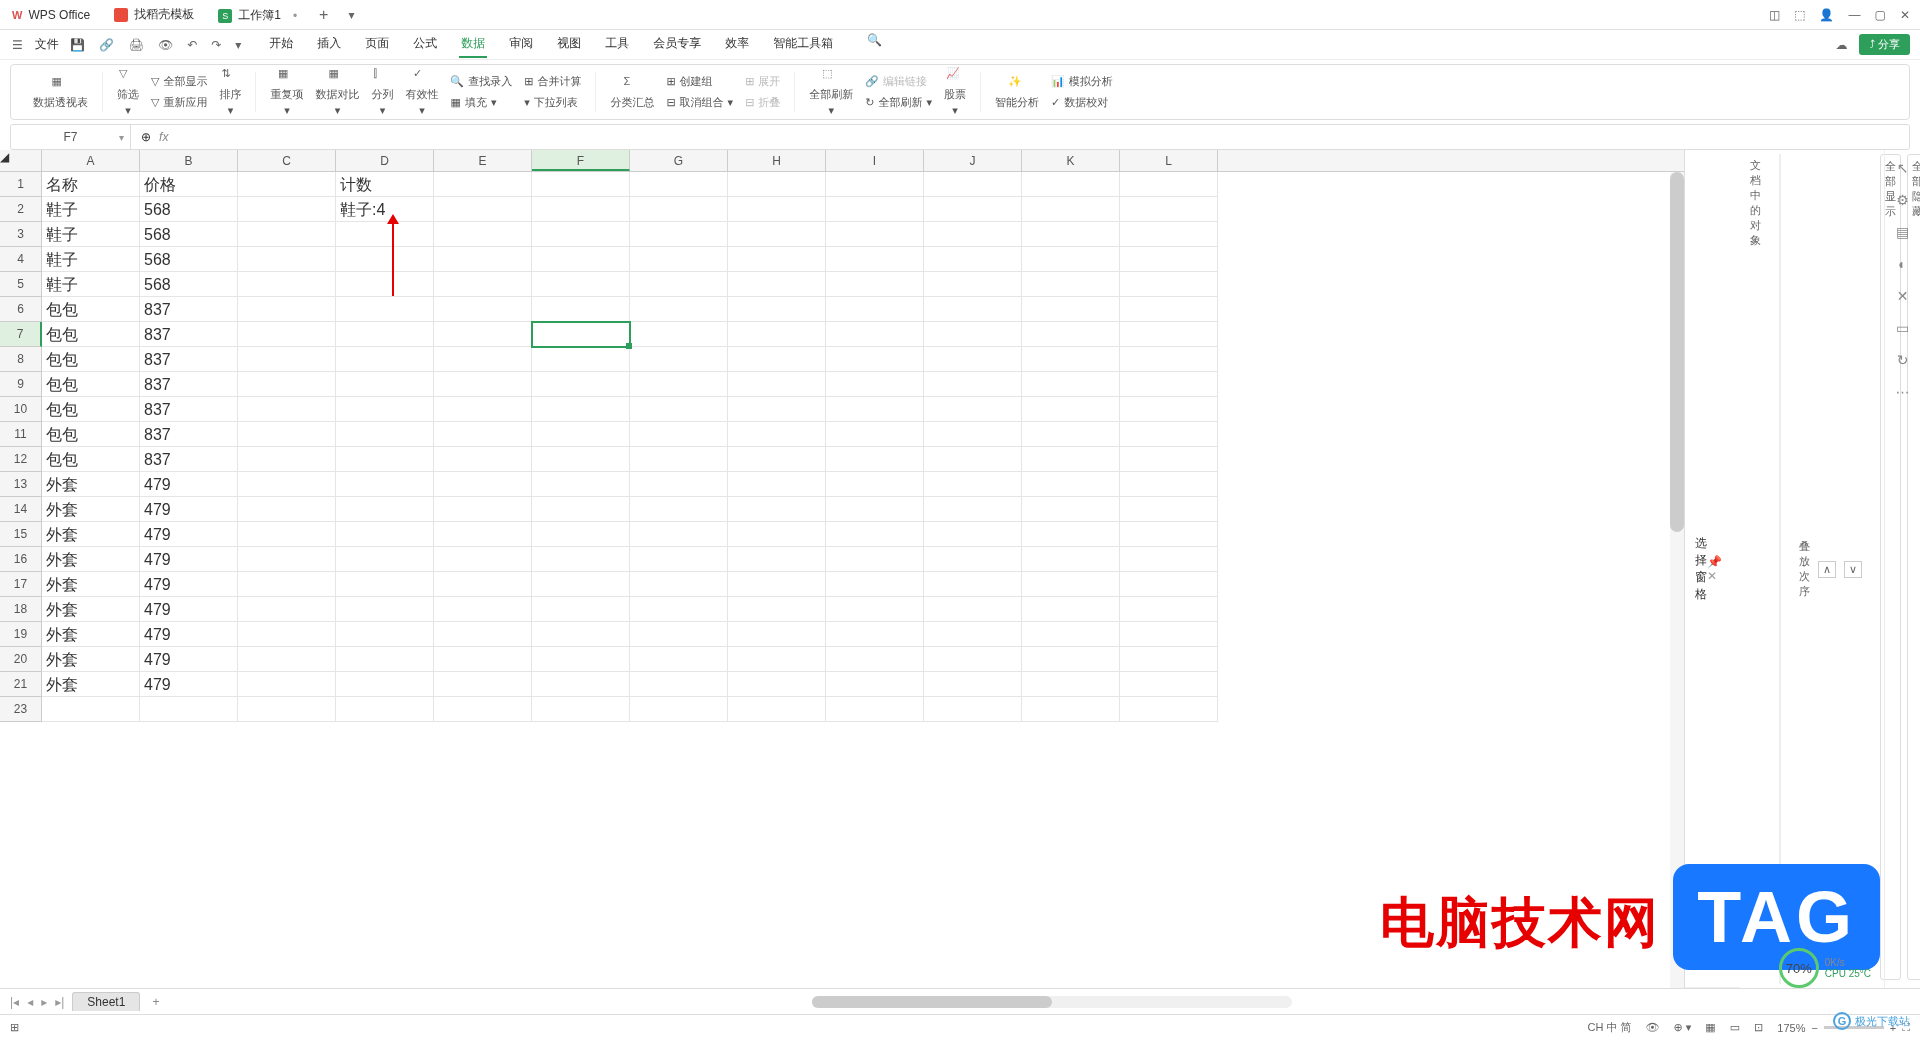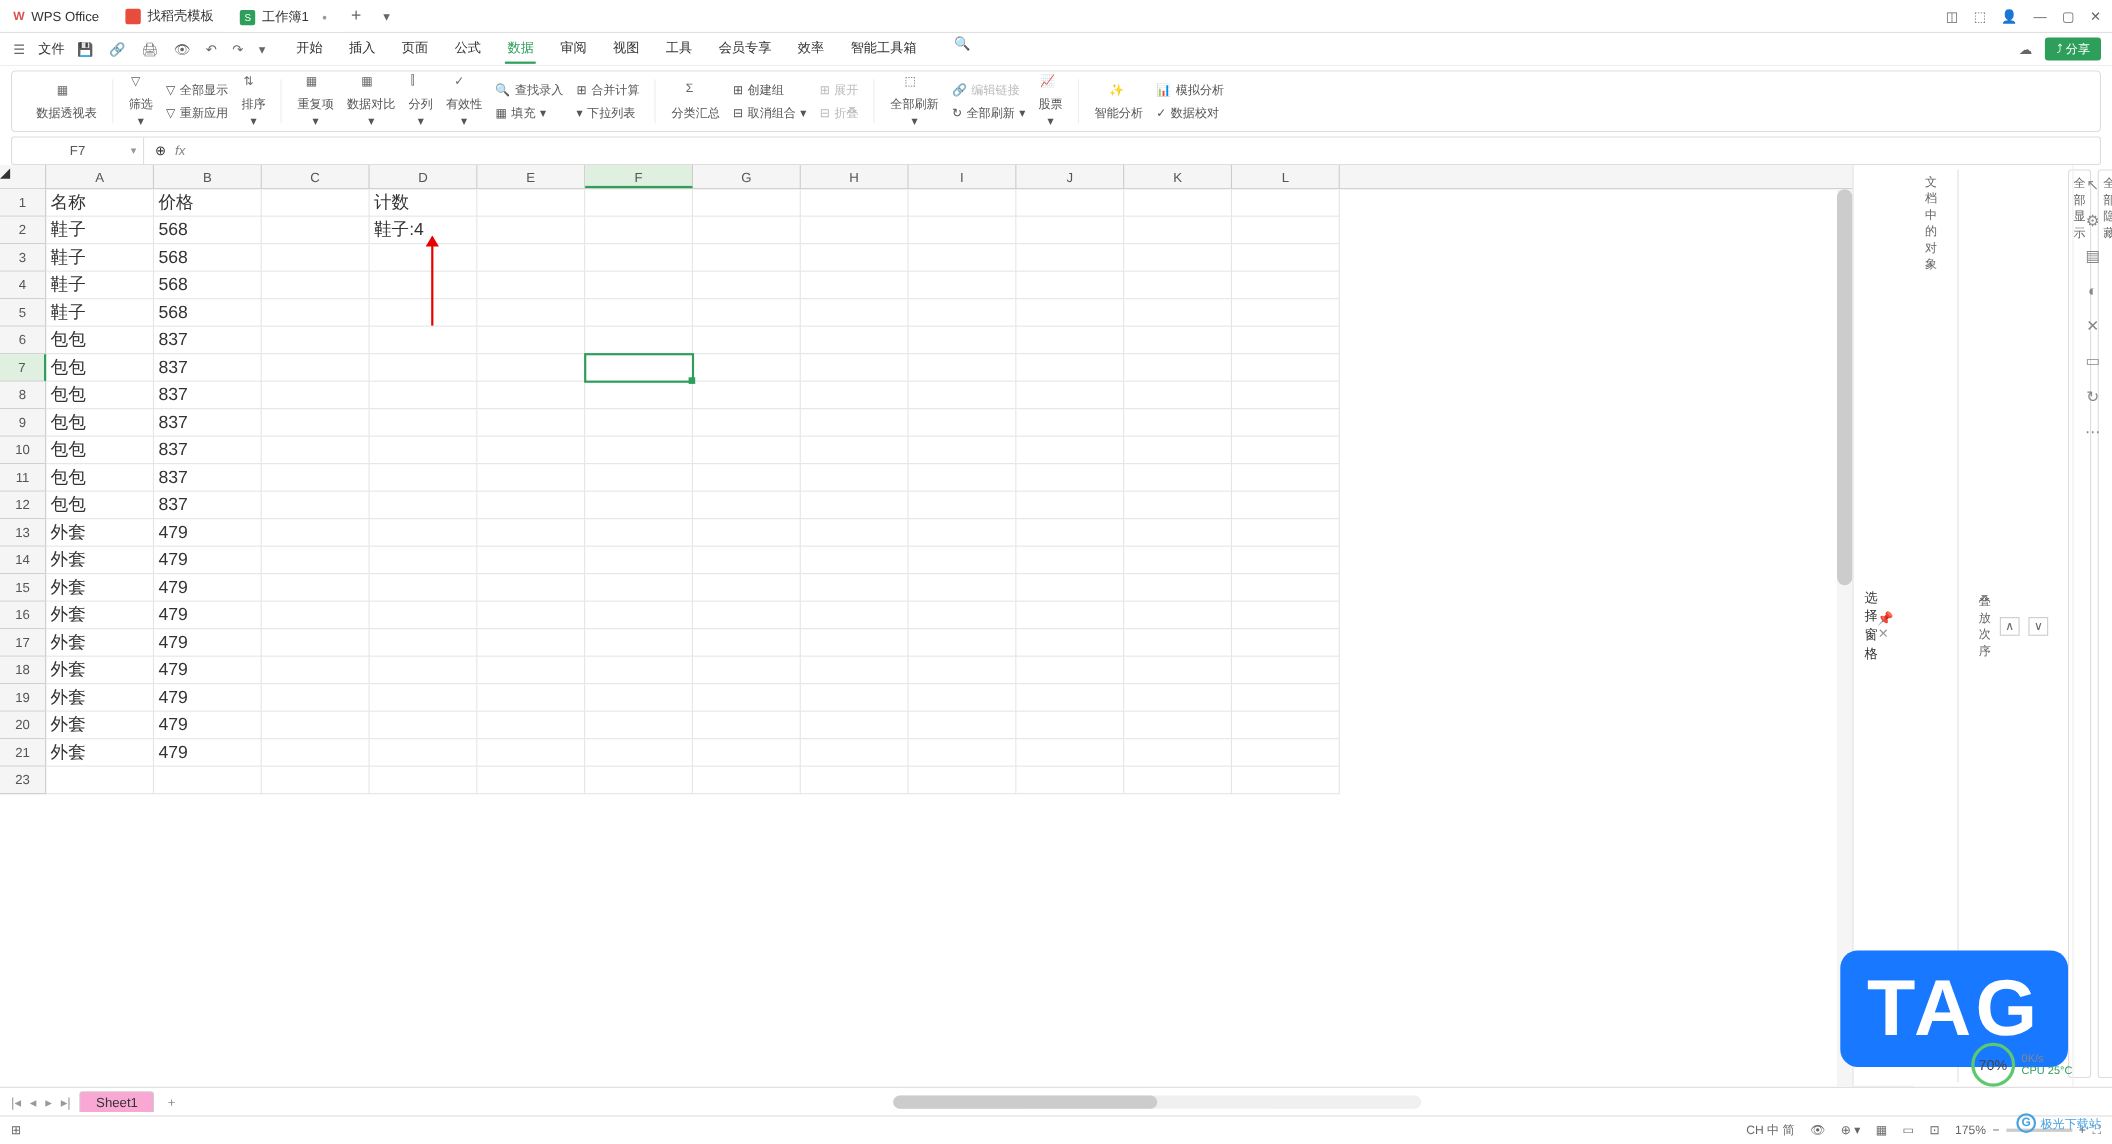--- a/index.html
+++ b/index.html
@@ -83,33 +83,33 @@
 
 .watermark { position: absolute; right: 260px; bottom: 80px; text-align: center; pointer-events: none; }
 .wm-cn { font-size: 54px; font-weight: bold; color: #e60000; letter-spacing: 2px; }
 .wm-url { font-size: 30px; color: #0066e6; }
 .wm-tag { position: absolute; right: 40px; bottom: 70px; background: #1878ff; color: #fff; font-size: 72px; font-weight: bold; padding: 12px 24px; border-radius: 16px; letter-spacing: 4px; pointer-events: none; }
 
 
 .sheet-bar { height: 26px; border-top: 1px solid #ddd; display: flex; align-items: center; padding: 0 8px; gap: 6px; }
 .sheet-nav { display: flex; gap: 4px; color: #999; }
 .sheet-nav span { cursor: pointer; padding: 0 2px; }
-.sheet-tab { padding: 2px 14px; border: 1px solid #ccc; border-bottom: none; border-radius: 3px 3px 0 0; background: #f9a8d4; cursor: pointer; font-size: 12px; }
+.sheet-tab { padding: 2px 14px; border: 1px solid #ccc; border-bottom: none; border-radius: 3px 3px 0 0; background: #e5e5e5; cursor: pointer; font-size: 12px; }
 .sheet-add { color: #888; cursor: pointer; padding: 0 6px; }
 .sheet-scroll { flex: 1; display: flex; align-items: center; justify-content: center; }
 .hscroll { width: 480px; height: 12px; background: #f0f0f0; border-radius: 6px; position: relative; margin-left: 20px; }
 .hscroll-thumb { position: absolute; left: 0; width: 240px; height: 12px; background: #ccc; border-radius: 6px; }
 
 
 .status-bar { height: 26px; border-top: 1px solid #ddd; display: flex; align-items: center; padding: 0 10px; gap: 14px; font-size: 11px; color: #666; }
 .status-spacer { flex: 1; }
 .zoom { display: flex; align-items: center; gap: 6px; }
 
 
-.cpu-widget { position: absolute; right: 36px; bottom: 52px; display: flex; align-items: center; gap: 6px; font-size: 10px; color: #888; }
+.cpu-widget { position: absolute; right: 49px; bottom: 52px; display: flex; align-items: center; gap: 6px; font-size: 10px; color: #888; }
 .cpu-circle { width: 40px; height: 40px; border: 3px solid #5cc96f; border-radius: 50%; display: flex; align-items: center; justify-content: center; font-size: 13px; color: #444; }
 .dl-badge { position: absolute; right: 10px; bottom: 10px; font-size: 11px; color: #4aa3e0; display: flex; align-items: center; gap: 4px; }
 .dl-badge .g { width: 18px; height: 18px; border: 2px solid #4aa3e0; border-radius: 50%; display: inline-flex; align-items: center; justify-content: center; font-weight: bold; }
 
 .vscroll { position: absolute; right: 0; top: 22px; bottom: 0; width: 14px; background: #f5f5f5; }
 .vscroll-thumb { position: absolute; top: 0; width: 14px; height: 360px; background: #ccc; border-radius: 7px; }
 </style>
 </head>
 <body>
 
@@ -697,20 +697,21 @@
   <div class="zoom">
     <span>175%</span>
     <span>−</span>
     <span style="width:60px;height:3px;background:#ccc;display:inline-block"></span>
     <span>+</span>
     <span>⛶</span>
   </div>
 </div>
 
 <div class="watermark">
+  <div class="wm-cn">电脑技术网</div>
 </div>
 <div class="wm-tag">TAG</div>
 
 <div class="cpu-widget">
   <div class="cpu-circle">70%</div>
   <div>
     <div>0K/s</div>
     <div style="color:#2e9e5b">CPU 25°C</div>
   </div>
 </div>

